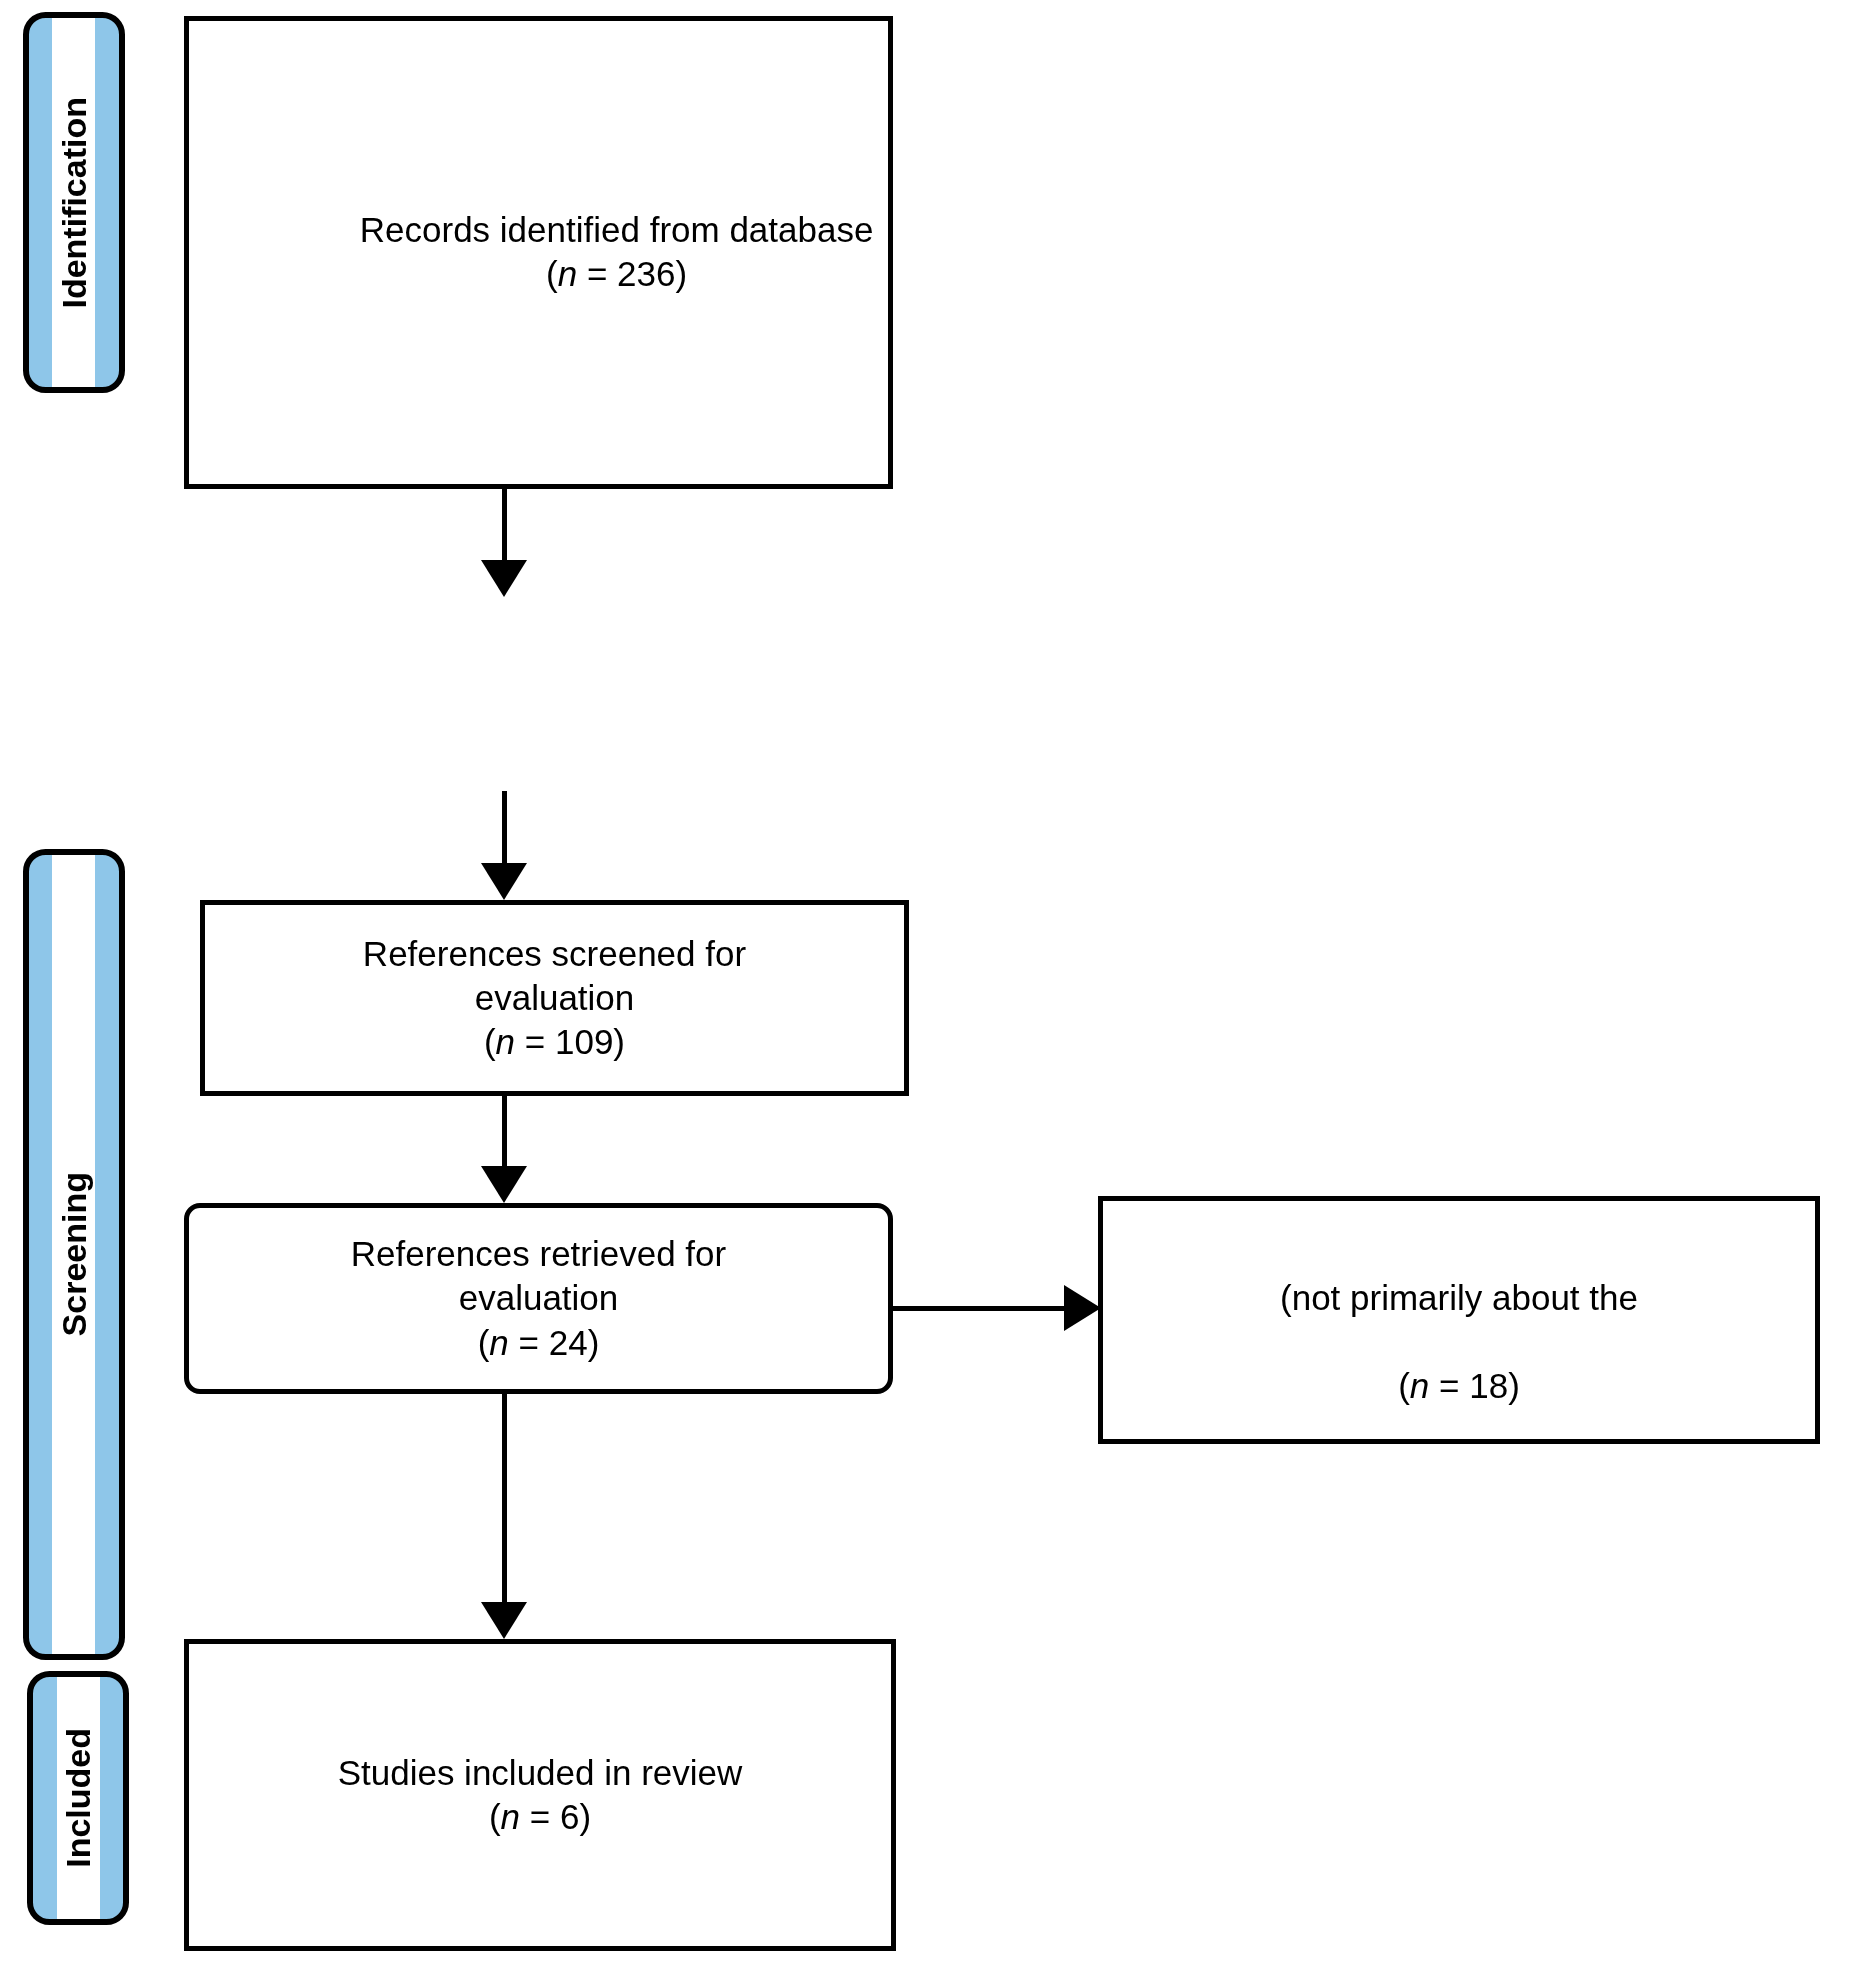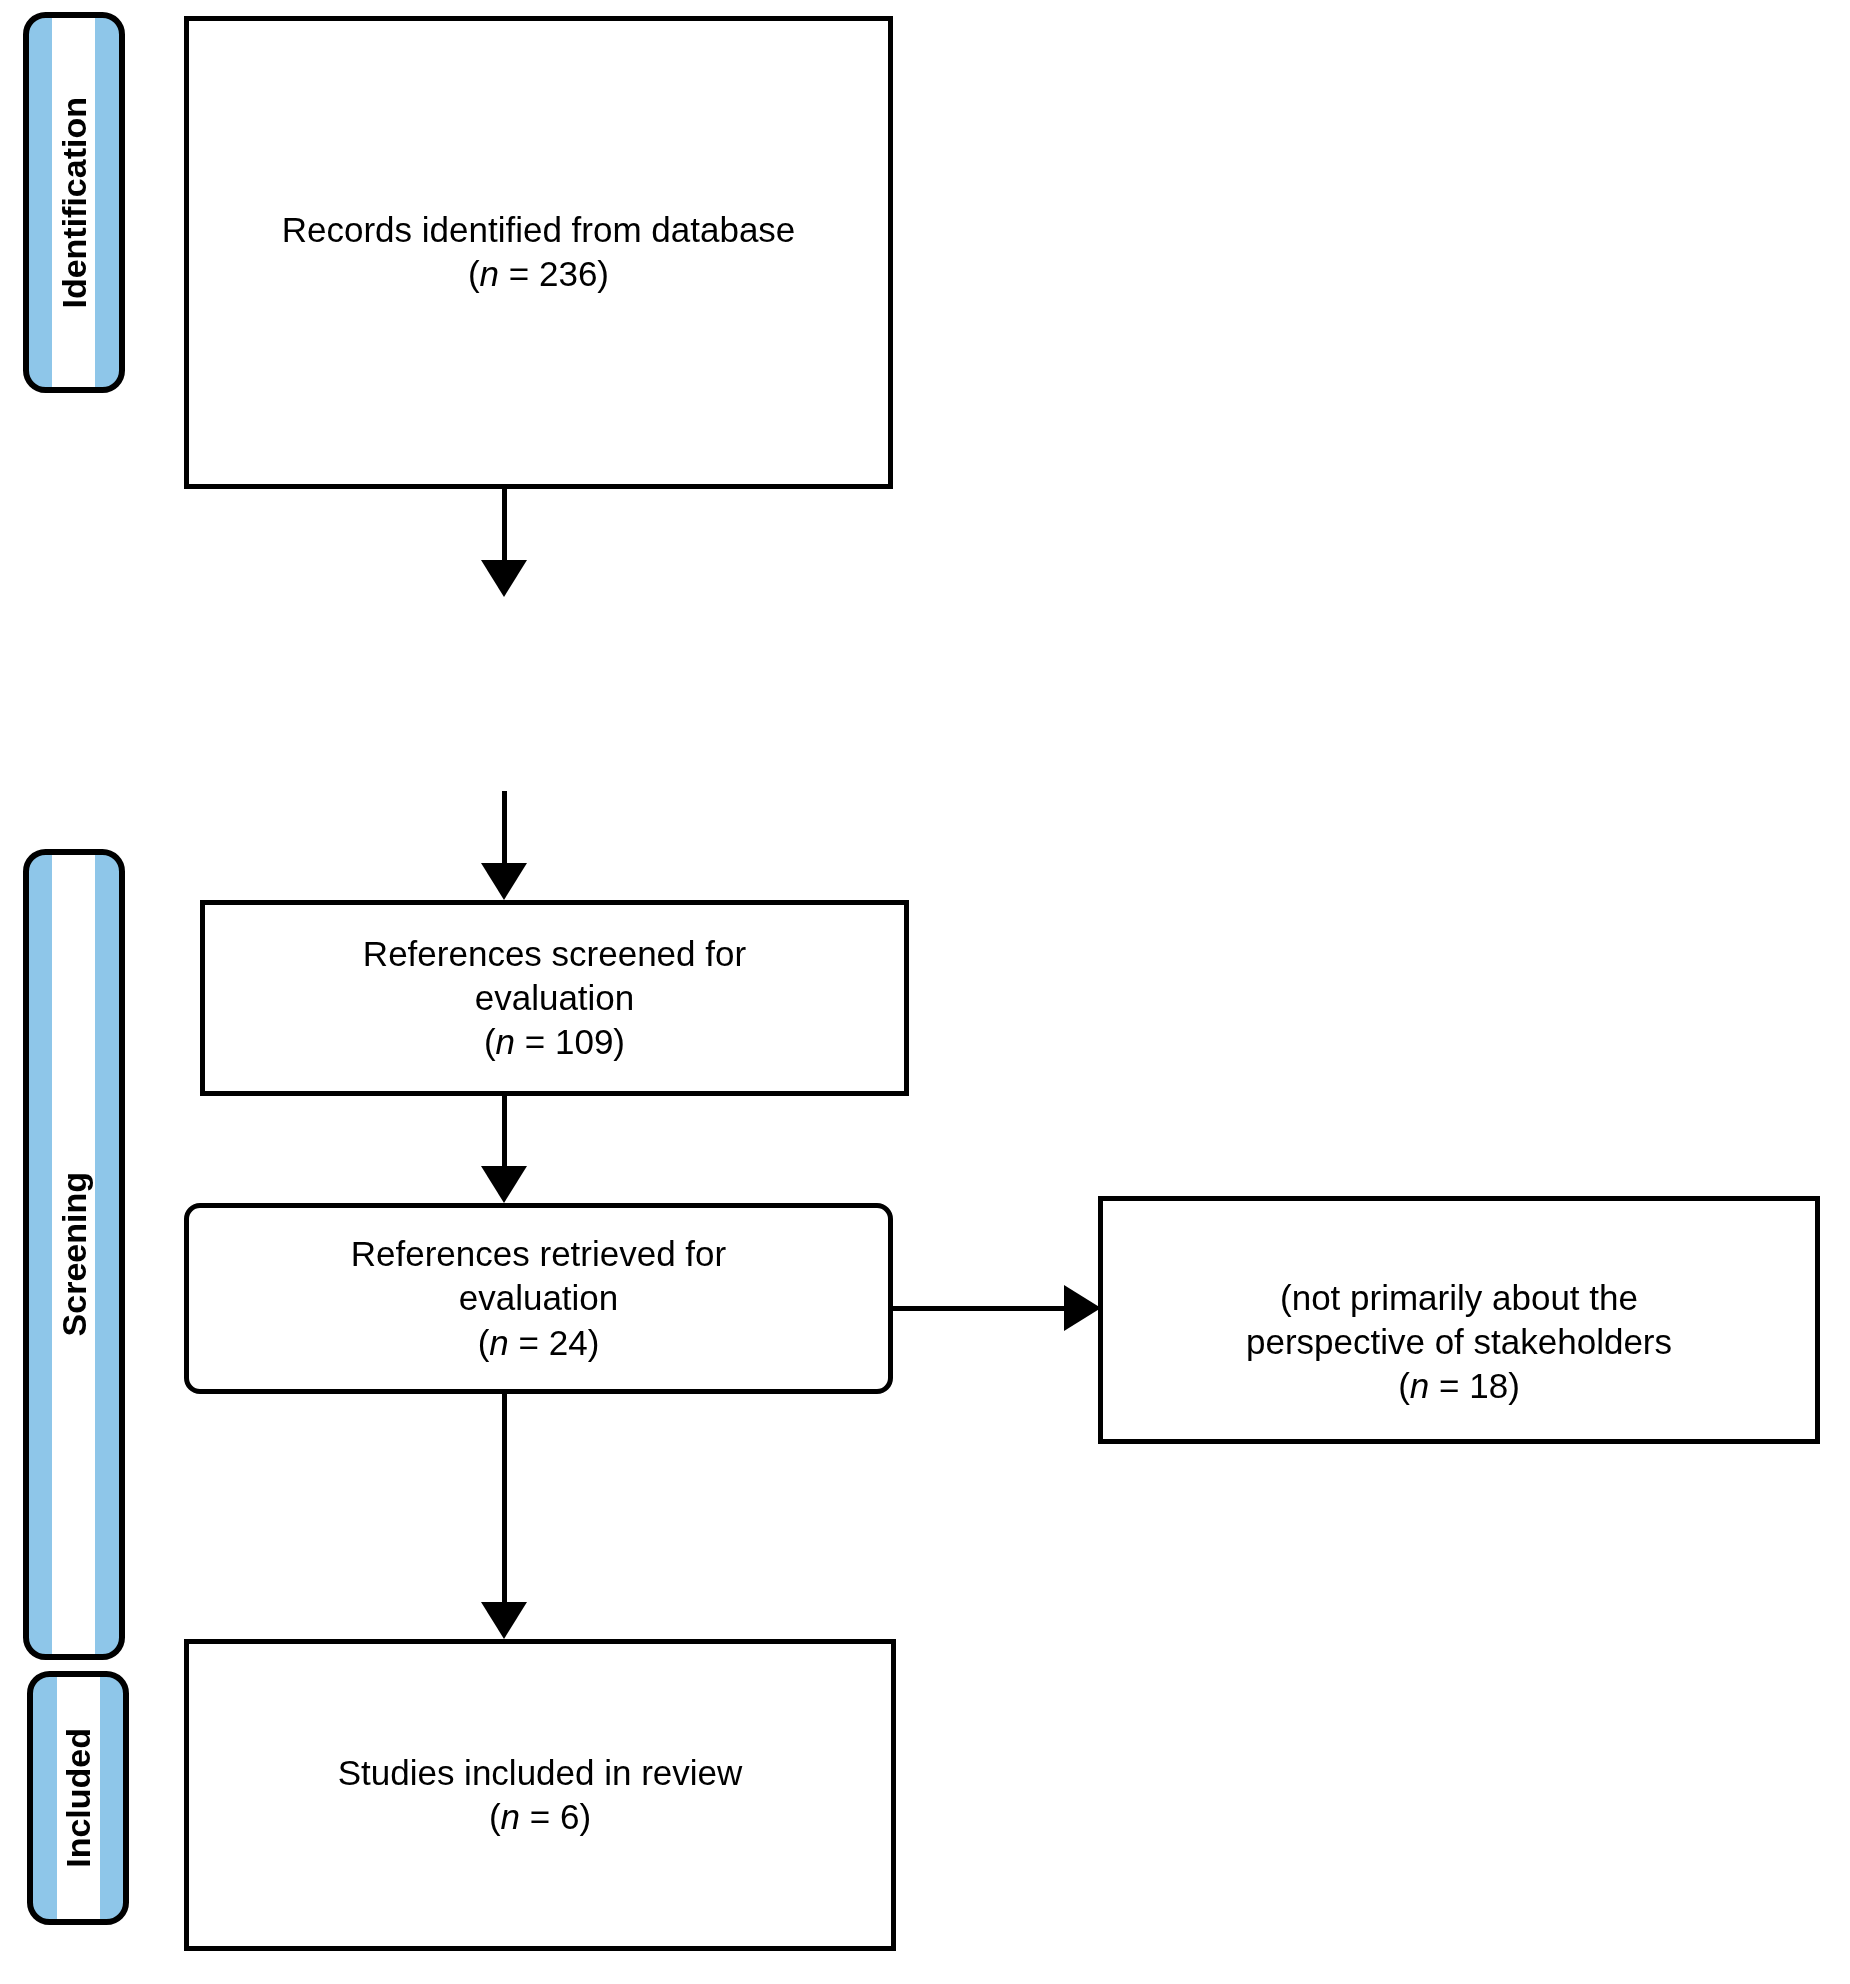--- a/index.html
+++ b/index.html
@@ -116,21 +116,21 @@
       <span class="pill-label">Screening</span>
     </div>
   </div>
 
   <div class="stage-pill" style="left:27px; top:1671px; width:102px; height:254px;">
     <div class="pill-inner">
       <span class="pill-label">Included</span>
     </div>
   </div>
 
-  <div class="flow-box" style="left:184px; top:15.7px; width:709px; height:473px;">
+  <div class="flow-box" style="left:184px; top:15.7px; width:709px; height:473px;justify-content:flex-end;">
     <div class="box-text">
       <span>Records identified from database</span><br>
       <span>(</span><span class="n-italic">n</span><span> = 236)</span>
     </div>
   </div>
 
   <div class="connector-vert" style="left:502px; top:489px; height:71px;"></div>
   <div class="arrowhead-down" style="left:481px; top:560px;"></div>
 
 
@@ -156,21 +156,21 @@
     </div>
   </div>
 
   <div class="connector-horiz" style="left:893px; top:1306px; width:174px;"></div>
   <div class="arrowhead-right" style="left:1064px; top:1285px;"></div>
 
   <div class="flow-box" style="left:1098px; top:1196px; width:722px; height:248px;">
     <div class="box-text">
       <br>
       <span>(not primarily about the</span><br>
-      <span>perspective of stakeholders</span><br>
+      <br>
       <span>(</span><span class="n-italic">n</span><span> = 18)</span>
     </div>
   </div>
 
   <div class="connector-vert" style="left:502px; top:1394px; height:208px;"></div>
   <div class="arrowhead-down" style="left:481px; top:1602px;"></div>
 
   <div class="flow-box" style="left:184px; top:1639px; width:712px; height:312px;">
     <div class="box-text">
       <span>Studies included in review</span><br>

